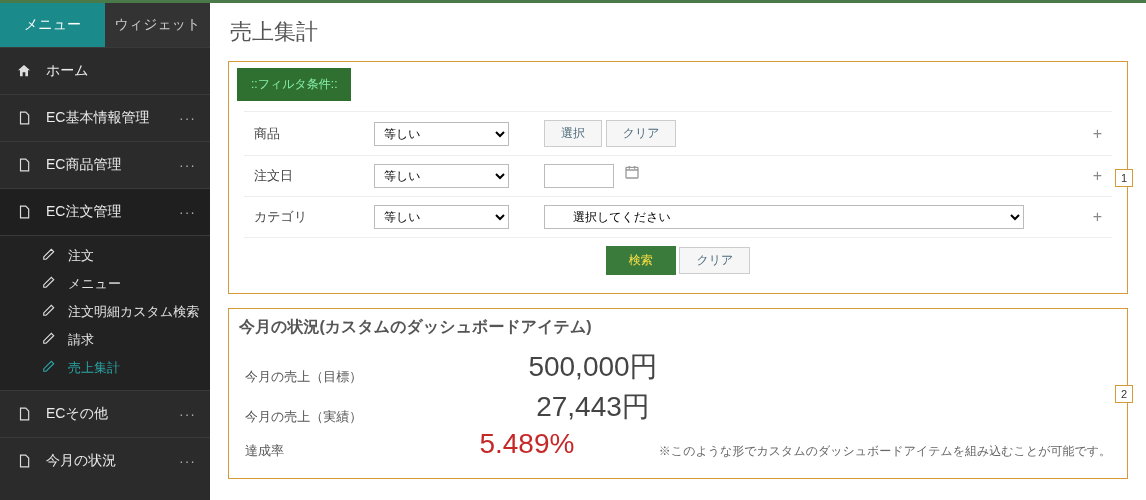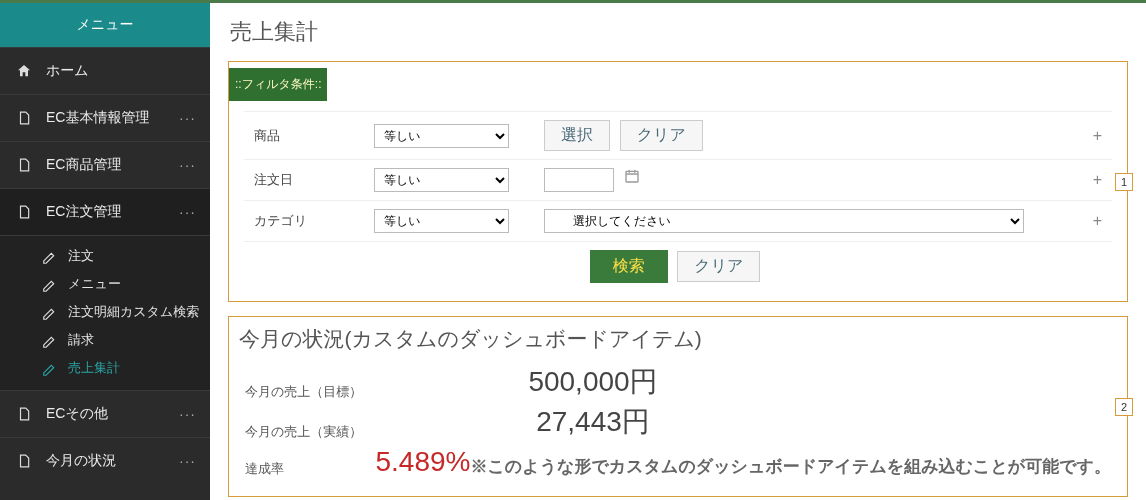--- a/index.html
+++ b/index.html
@@ -26,21 +26,21 @@
       border-top: 1px solid #3a3a3a;
       cursor: pointer;
       font-size: 14px;
       color: #eaeaea;
     }
     .menu-item.expanded { background: #1f1f1f; }
     .menu-item .icon { width: 20px; display: inline-flex; align-items: center; justify-content: center; margin-right: 12px; }
     .menu-item .dots { margin-left: auto; color: #aaa; letter-spacing: 1px; }
     .submenu { background: #222; padding: 6px 0 8px; border-top: 1px solid #3a3a3a; }
     .submenu .sub-item {
-      display: flex; align-items: flex-end;
+      display: flex; align-items: flex-start;
       padding: 5px 10px 5px 42px;
       font-size: 13px;
       color: #e5e5e5;
       cursor: pointer;
     }
     .submenu .sub-item .sicon { width: 18px; margin-right: 8px; display: inline-flex; align-items: center; }
     .submenu .sub-item.active { color: #2aa5a5; }
     
     .main { flex: 1; background: #fff; overflow-y: auto; padding: 10px 18px 20px 18px; position: relative; }
     .page-title { font-size: 22px; font-weight: 400; color: #555; margin: 4px 0 14px 2px; }
@@ -58,24 +58,24 @@
       width: 18px; height: 18px; border: 1px solid #d59a3a;
       background: #fff;
       font-size: 11px;
       display: flex; align-items: center; justify-content: center;
       color: #333;
     }
     
     .filter-title {
       display: inline-block;
       background: #2f6f2f;
-      color: #fef9c3;
+      color: #86efac;
       font-size: 12px;
-      padding: 8px 6px;
-      margin: 6px 0 0 0;
+      padding: 8px 14px;
+      margin: 6px 0 0 8px;
     }
     .filter-table {
       width: calc(100% - 30px);
       margin: 10px 15px 10px;
       border-collapse: collapse;
     }
     .filter-table tr { border-top: 1px solid #eee; }
     .filter-table td { padding: 8px 10px; vertical-align: middle; font-size: 13px; }
     .filter-table td.label { width: 120px; color: #444; }
     .filter-table td.op { width: 170px; }
@@ -88,46 +88,46 @@
       height: 24px;
     }
     .op-select { width: 135px; }
     .cat-select { width: 480px; padding-left: 24px; }
     .date-input { width: 70px; margin-right: 6px; }
     .btn {
       display: inline-block;
       border: 1px solid #ccc;
       background: #f6f6f6;
       padding: 4px 16px;
-      font-size: 16px;
+      font-size: 12px;
       cursor: pointer;
-      margin-right: 6px;
       color: #4a6a7a;
     }
     .btn.primary { background: #3a7a3a; color: #fde047; border-color: #3a7a3a; padding: 5px 22px; }
     .btn-row { text-align: center; padding: 8px 0 10px; border-top: 1px solid #eee; }
     .cal-icon { display: inline-flex; color: #999; cursor: pointer; }
     
-    .dash-title { font-size: 21px; color: #555; padding: 8px 0 10px 10px; font-weight: 400; }
+    .dash-title { font-size: 16px; color: #555; padding: 8px 0 10px 10px; font-weight: 700; }
     .dash-body { padding: 0 16px 10px; }
     .dash-row { display: flex; align-items: flex-end; margin-bottom: 2px; }
     .dash-label { width: 150px; font-size: 13px; color: #555; }
     .dash-value { flex: 1; text-align: center; font-size: 28px; color: #444; }
     .dash-value.red { color: #c62828; }
     .dash-value.yen { font-weight: 400; }
-    .dash-note { font-size: 17px; color: #666; margin-left: auto; white-space: nowrap; padding-top: 12px; font-weight: bold; }
+    .dash-note { font-size: 12px; color: #666; margin-left: auto; white-space: nowrap; padding-top: 12px; }
     svg { display: block; }
   </style>
 </head>
 <body>
 
 <div class="app">
   <div class="sidebar">
     <div class="sidebar-tabs">
       <div class="sidebar-tab active">メニュー</div>
+      <div class="sidebar-tab inactive">ウィジェット</div>
     </div>
     <ul class="menu">
       <li class="menu-item">
         <span class="icon">
           <svg width="16" height="16" viewBox="0 0 24 24" fill="#ddd">
               <path d="M12 3l9 8h-3v9h-4v-6H10v6H6v-9H3z"></path>
             </svg>
         </span>
         <span>ホーム</span>
       </li>

